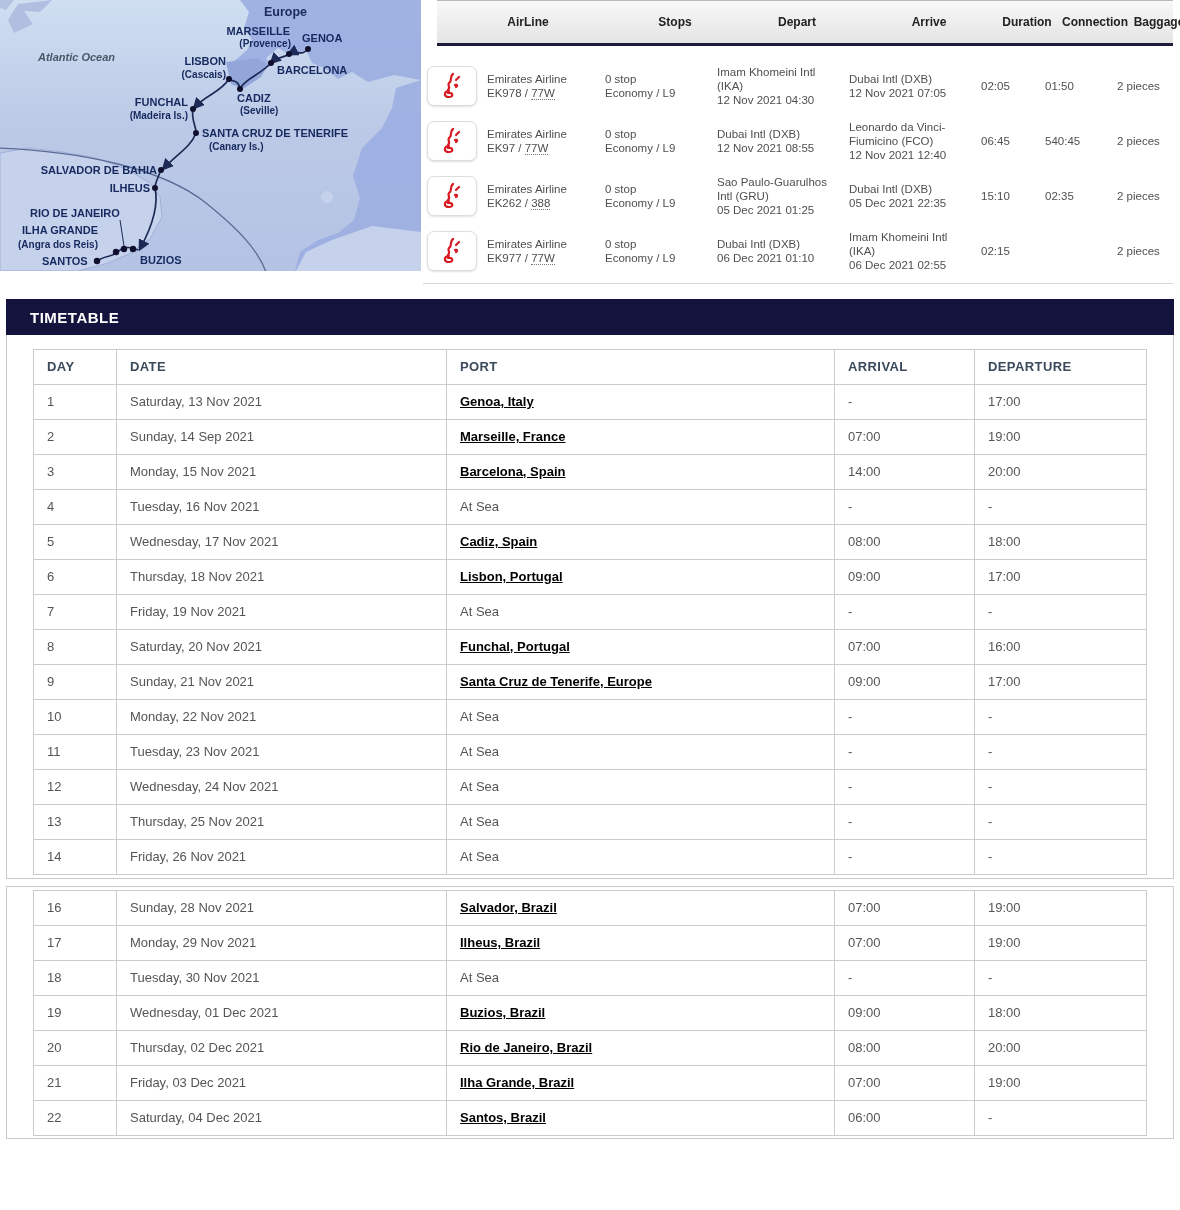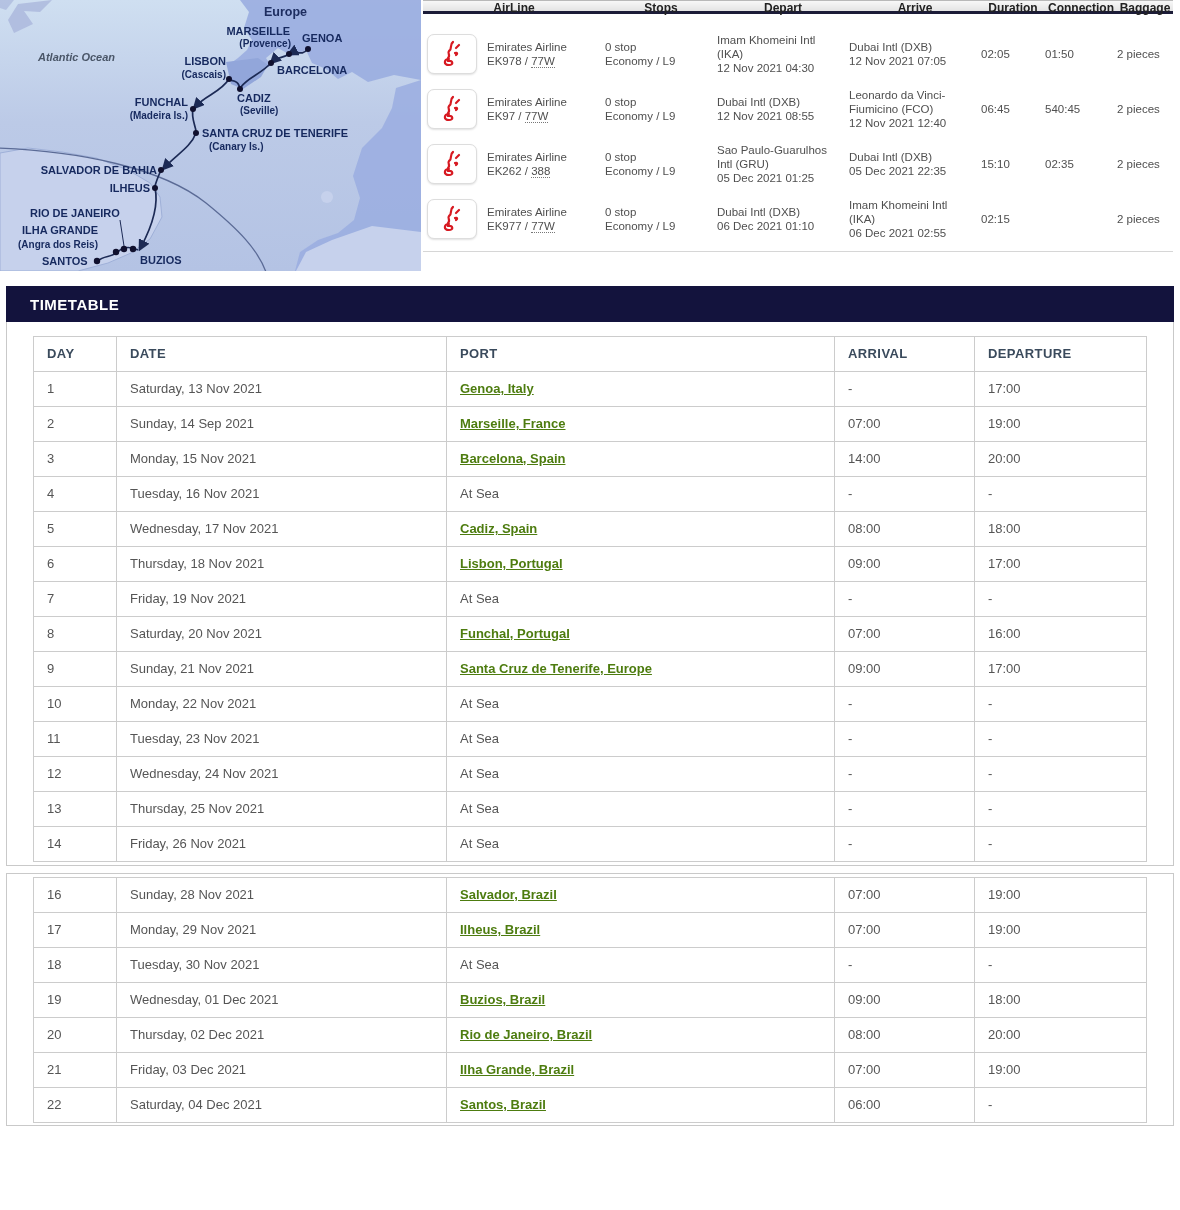--- a/index.html
+++ b/index.html
@@ -8,21 +8,21 @@
 
   
   .top { display:flex; gap:2px; align-items:flex-start; }
   .map-wrap { width:421px; height:271px; flex:0 0 auto; border-bottom:1px solid #e3e3e3; }
   .map-wrap svg { display:block; }
 
   
   .flights { width:750px; flex:0 0 auto; }
   .fl-grid { display:grid; grid-template-columns:64px 118px 112px 132px 132px 64px 72px 56px; }
   .fl-header { border-top:1px solid #b9b9b9; border-bottom:3px solid #1c1c38;
-               background:linear-gradient(#f8f8f8,#e4e4e4); height:14px; align-items:center; }
+               background:linear-gradient(#f8f8f8,#e4e4e4); height:46px; align-items:center;margin-left:14px; }
   .fl-header .hcell { font-size:12px; font-weight:bold; color:#222; text-align:center; }
   .fl-header .hcell.airline { grid-column:1 / 3; }
   .fl-rows { padding-top:12px; }
   .fl-row { align-items:center; min-height:55px; padding:2px 0; }
   .fl-row > div { font-size:11.5px; color:#4f4f4f; line-height:14px; padding-right:6px; }
   .logo-cell { display:flex; justify-content:center; }
   .logo-box { width:50px; height:40px; background:#fff; border:1px solid #ddd; border-radius:7px;
               box-shadow:0 1px 2px rgba(0,0,0,.12); display:flex; align-items:center; justify-content:center; }
   .c-center { text-align:left; }
   .dotted-u { border-bottom:1px dotted #777; }
@@ -35,21 +35,21 @@
   .card { margin:0 6px; background:#fff; border:1px solid #c9c9c9; border-top:none; }
   .card.first { padding:14px 26px 3px 26px; }
   .card.second { margin-top:7px; border-top:1px solid #c9c9c9; padding:3px 26px 2px 26px; }
   table.tt { width:100%; border-collapse:collapse; table-layout:fixed; }
   table.tt th, table.tt td { border:1px solid #cccccc; text-align:left; vertical-align:middle;
             padding:9px 13px; font-size:13px; line-height:16px; }
   table.tt th { color:#3a4a5c; font-weight:bold; letter-spacing:.4px; }
   table.tt td { color:#555; }
   col.c-day { width:83px; } col.c-date { width:330px; } col.c-port { width:388px; }
   col.c-arr { width:140px; } col.c-dep { width:auto; }
-  a.port-link { color:#4d7c0f; font-weight:bold; text-decoration:underline; cursor:pointer;text-align:center; }
+  a.port-link { color:#000000; font-weight:bold; text-decoration:underline; cursor:pointer;text-align:center; }
 
   
   text { font-family:"Liberation Sans", sans-serif; fill:#16295e; }
   .port-lb { font-size:11px; font-weight:bold; }
   .sub-lb  { font-size:10px; font-weight:bold; }
   .region-lb { font-size:12.5px; font-weight:bold; fill:#1d2d60; }
   .ocean-lb { font-size:11px; font-weight:bold; font-style:italic; fill:#4a5668; }
 </style>
 </head>
 <body>

